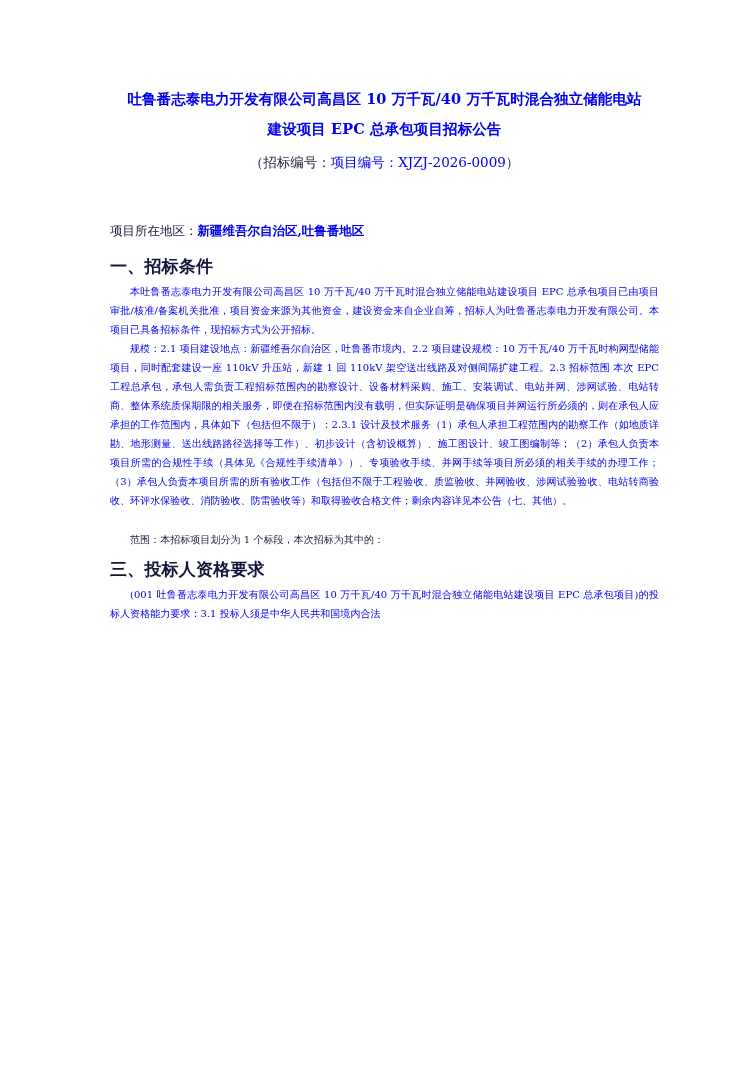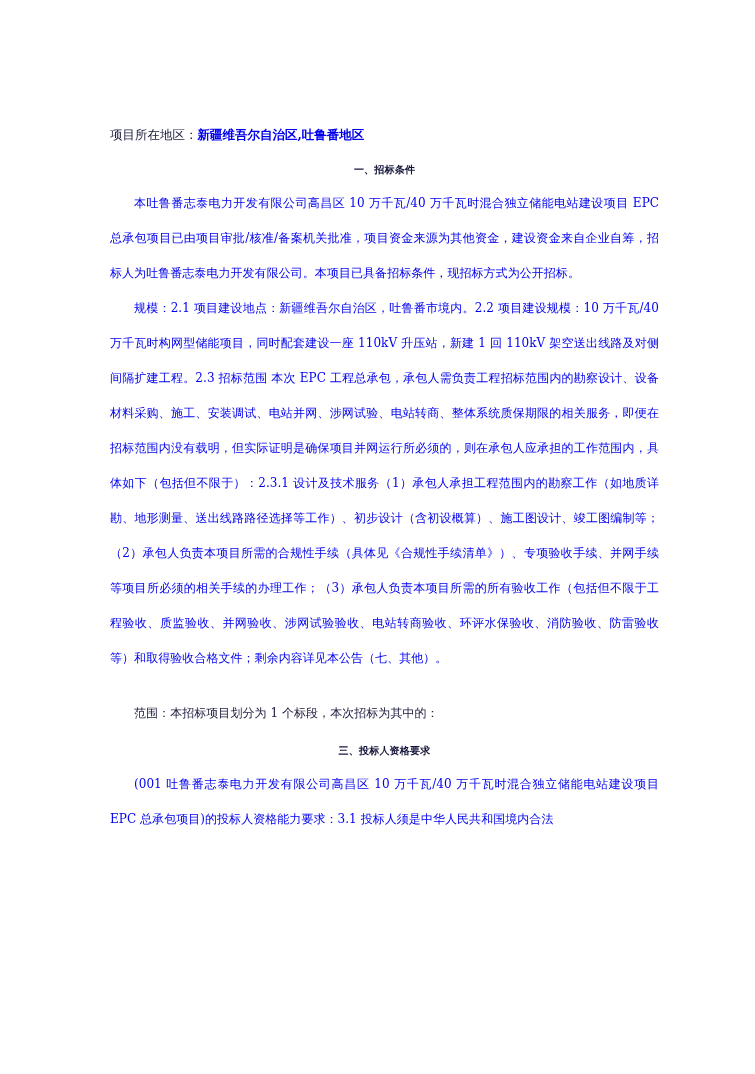--- a/index.html
+++ b/index.html
@@ -47,45 +47,49 @@
   }
   .spacer-lg { height: 40px; }
   .meta-line {
     font-size: 12.5px;
     line-height: 22px;
     color: #1a1a3c;
     margin: 0 0 10px 0;
   }
   .meta-line .blue { color: #0000ee; font-weight: bold; }
   h2.section {
-    font-size: 10px;
+    font-size: 17px;
     line-height: 28px;
     font-weight: bold;
     color: #14143a;
     margin: 6px 0 2px 0;
     letter-spacing: 0.2px;
-    text-align: center;
   }
   p.para {
-    font-size: 12px;
-    line-height: 35px;
+    font-size: 10px;
+    line-height: 19px;
     color: #0000ee;
     margin: 0 0 0 0;
     text-align: justify;
     text-justify: inter-ideograph;
     text-indent: 2em;
     letter-spacing: 0.05px;
   }
   p.para.dark { color: #1a1a3c; margin-top: 20px; }
 </style>
 </head>
 <body>
 
 <div id="page">
 
+  <div class="title-block">
+    <div class="doc-title">吐鲁番志泰电力开发有限公司高昌区 10 万千瓦/40 万千瓦时混合独立储能电站</div>
+    <div class="doc-title">建设项目 EPC 总承包项目招标公告</div>
+    <div class="doc-subtitle"><span>（招标编号：</span><span class="blue">项目编号：XJZJ-2026-0009</span><span>）</span></div>
+  </div>
 
   <div class="spacer-lg"></div>
 
   <p class="meta-line"><span>项目所在地区：</span><span class="blue">新疆维吾尔自治区,吐鲁番地区</span></p>
 
   <h2 class="section">一、招标条件</h2>
   <p class="para">本吐鲁番志泰电力开发有限公司高昌区 10 万千瓦/40 万千瓦时混合独立储能电站建设项目 EPC 总承包项目已由项目审批/核准/备案机关批准，项目资金来源为其他资金，建设资金来自企业自筹，招标人为吐鲁番志泰电力开发有限公司。本项目已具备招标条件，现招标方式为公开招标。</p>
 
   <p class="para">规模：2.1 项目建设地点：新疆维吾尔自治区，吐鲁番市境内。2.2 项目建设规模：10 万千瓦/40 万千瓦时构网型储能项目，同时配套建设一座 110kV 升压站，新建 1 回 110kV 架空送出线路及对侧间隔扩建工程。2.3 招标范围 本次 EPC 工程总承包，承包人需负责工程招标范围内的勘察设计、设备材料采购、施工、安装调试、电站并网、涉网试验、电站转商、整体系统质保期限的相关服务，即便在招标范围内没有载明，但实际证明是确保项目并网运行所必须的，则在承包人应承担的工作范围内，具体如下（包括但不限于）：2.3.1 设计及技术服务（1）承包人承担工程范围内的勘察工作（如地质详勘、地形测量、送出线路路径选择等工作）、初步设计（含初设概算）、施工图设计、竣工图编制等；（2）承包人负责本项目所需的合规性手续（具体见《合规性手续清单》）、专项验收手续、并网手续等项目所必须的相关手续的办理工作；（3）承包人负责本项目所需的所有验收工作（包括但不限于工程验收、质监验收、并网验收、涉网试验验收、电站转商验收、环评水保验收、消防验收、防雷验收等）和取得验收合格文件；剩余内容详见本公告（七、其他）。</p>
   <p class="para dark">范围：本招标项目划分为 1 个标段，本次招标为其中的：</p>

